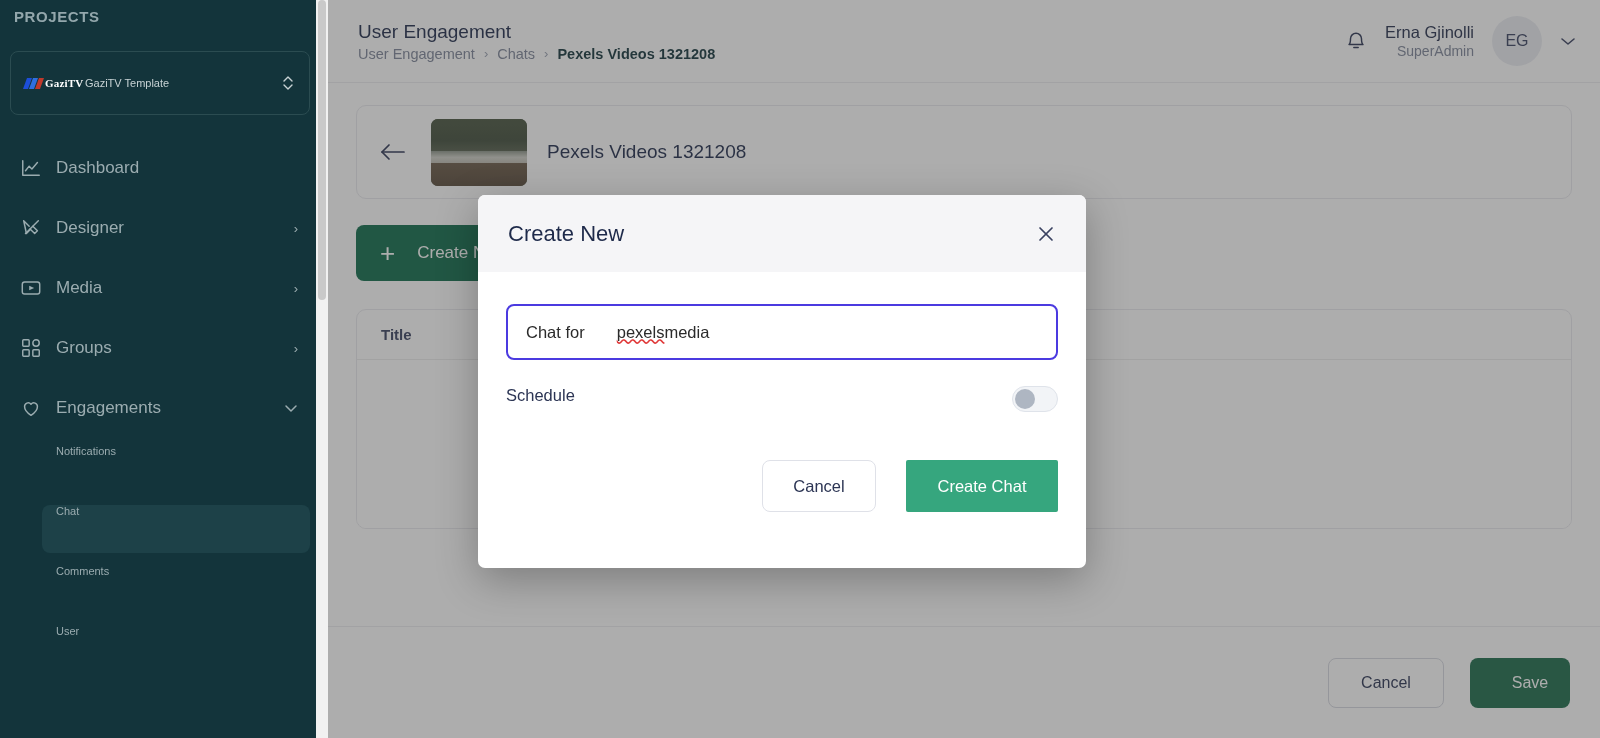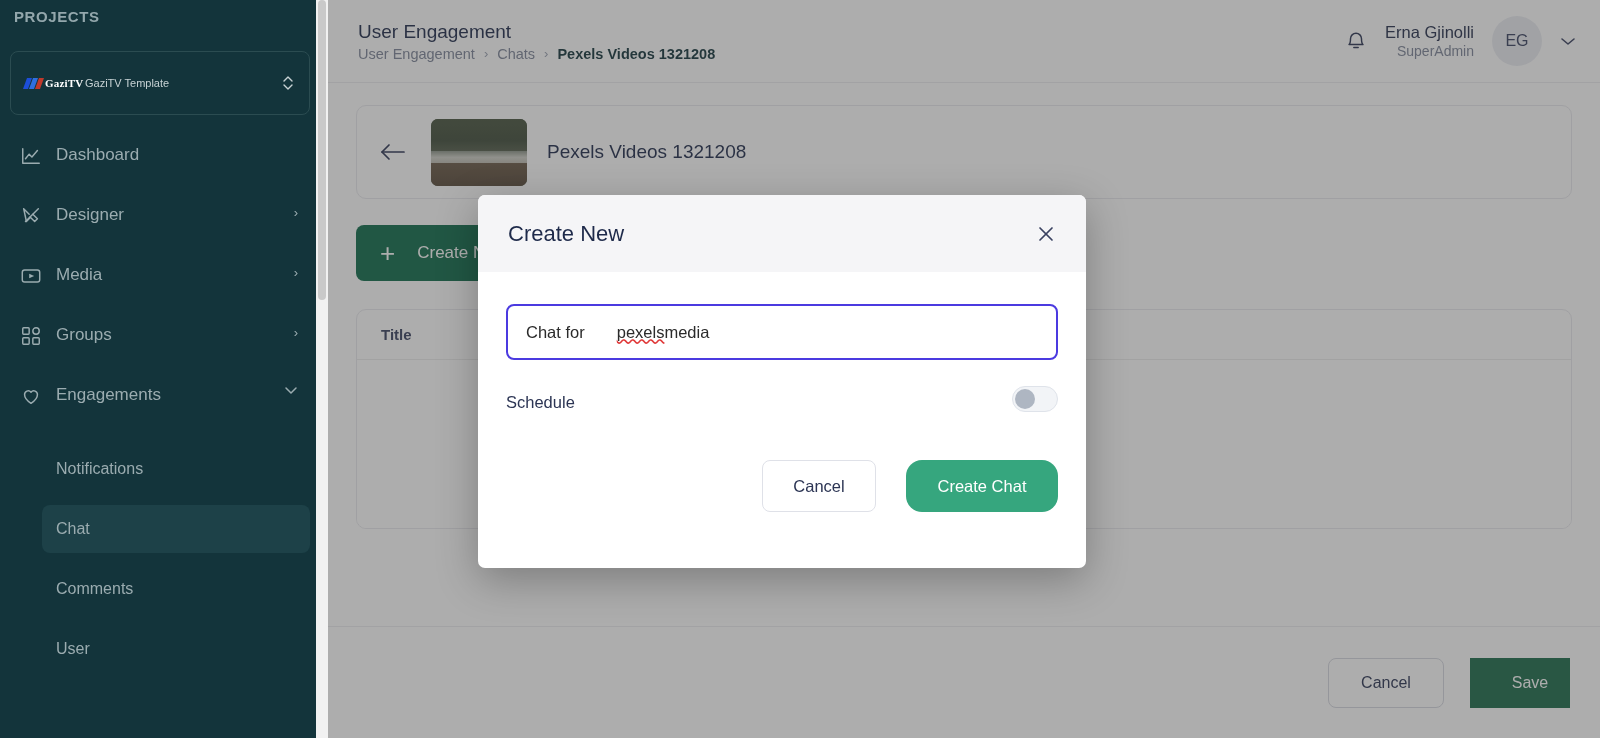--- a/index.html
+++ b/index.html
@@ -54,38 +54,38 @@
     color: #ffffff; letter-spacing: 0.2px;
   }
   .project-name {
     flex: 1; color: #c7d2d4; font-size: 11px;
     margin-left: 8px; white-space: nowrap;
   }
   .updown { color: #c7d2d4; font-size: 15px; line-height: 1; }
 
   .nav { margin-top: 30px; }
   .nav-item {
-    display: flex; align-items: flex-start;
+    display: flex; align-items: center;
     height: 46px; margin: 0 18px 14px 10px;
     padding: 0 12px 0 10px;
     border-radius: 8px;
     color: #9bacb0; font-size: 17px;
     cursor: pointer;
   }
   .nav-item .ico {
     width: 30px; flex: 0 0 30px;
     display: flex; align-items: center; justify-content: flex-start;
   }
   .nav-item .lbl { flex: 1; margin-left: 6px; }
   .nav-item .chev { font-size: 13px; color: #9bacb0; }
   .nav-sub {
-    display: flex; align-items: center;
+    display: flex; 
     height: 48px; margin: 0 18px 12px 42px;
     padding: 0 14px; border-radius: 8px;
-    color: #9bacb0; font-size: 16px; cursor: pointer;
+    color: #9bacb0; font-size: 11px; cursor: pointer;
   }
   .nav-sub.active { background: #1d4148; }
 
   
   .side-scroll {
     position: absolute; right: 0; top: 0;
     width: 12px; height: 738px; background: #f1f1f1;
   }
   .side-scroll .thumb {
     position: absolute; left: 2px; top: 0;
@@ -173,21 +173,21 @@
     height: 112px; border-top: 1px solid #ececf0;
     display: flex; align-items: center; justify-content: flex-end;
     gap: 26px; padding: 0 30px;
   }
   .btn-cancel-page {
     width: 116px; height: 50px; border: 1px solid #d6d8e0;
     background: #fff; border-radius: 8px;
     color: #2c3554; font-size: 16px; cursor: pointer;
   }
   .btn-save {
-    width: 100px; height: 50px; border: none; border-radius: 0;
+    width: 100px; height: 50px; border: none; border-radius: 8px;
     background: #1c6b4b; color: #fff; font-size: 16px; cursor: pointer; padding-left: 20px;
   }
 
   
   .dim {
     position: absolute; left: 328px; top: 0;
     width: 1272px; height: 738px;
     background: rgba(60,60,60,0.42);
     z-index: 40;
   }
@@ -209,21 +209,21 @@
   .text-input {
     width: 552px; height: 56px;
     border: 2px solid #4b3ae0; border-radius: 8px;
     padding: 0 18px; font-size: 16.5px; color: #2b2b2b;
     font-family: "Liberation Sans", sans-serif;
     outline: none; background: #fff;
     display: flex; align-items: center;
   }
   .spell { text-decoration: underline wavy #e03a3a; text-decoration-skip-ink: none; padding-left: 32px; }
   .sched-row {
-    display: flex; align-items: flex-end;
+    display: flex; align-items: flex-start;
     margin-top: 26px; width: 552px;
   }
   .sched-label { flex: 1; font-size: 16.5px; color: #2c3554; }
   .toggle {
     width: 46px; height: 26px; border-radius: 13px;
     background: #f2f4f7; border: 1px solid #dfe3ea;
     display: flex; align-items: center; padding: 2px; cursor: pointer;
   }
   .toggle .knob {
     width: 20px; height: 20px; border-radius: 50%; background: #aeb6c2;
@@ -233,21 +233,21 @@
     margin-top: 48px; width: 552px;
   }
   .btn-modal-cancel {
     width: 114px; height: 52px; background: #fff;
     border: 1px solid #dfe1e8; border-radius: 8px;
     color: #2c3554; font-size: 16.5px; cursor: pointer;
     font-family: "Liberation Sans", sans-serif;
   }
   .btn-create-chat {
     width: 152px; height: 52px; background: #36a67e;
-    border: none; border-radius: 16px; color: #fff;
+    border: none; border-radius: 2px; color: #fff;
     font-size: 16.5px; cursor: pointer;
     font-family: "Liberation Sans", sans-serif;
   }
   svg { display: block; }
 </style>
 </head>
 <body>
 
 <div class="app">
 

